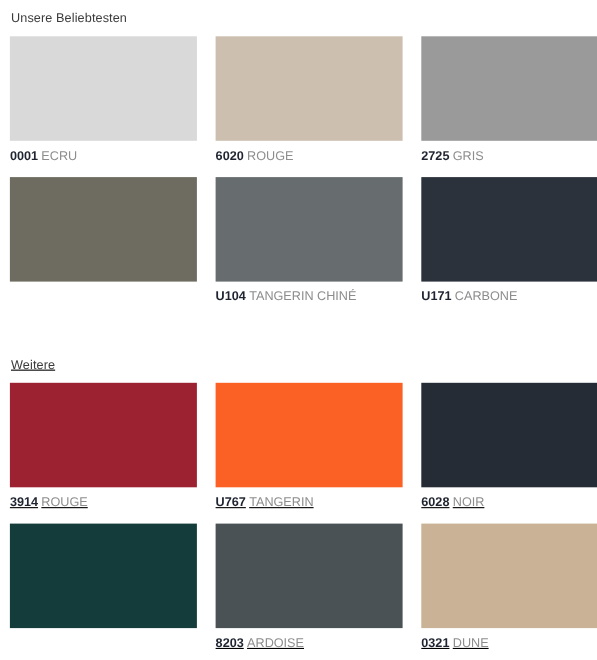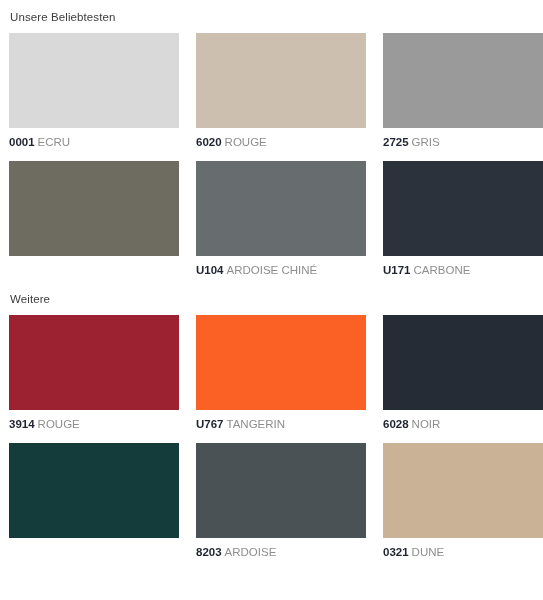--- a/index.html
+++ b/index.html
@@ -15,21 +15,22 @@
     font-family: "Liberation Sans", "DejaVu Sans", sans-serif;
     -webkit-font-smoothing: antialiased;
   }
   .palette-page {
     padding: 10px 9px 0 9px;
   }
   .section {
     margin: 0;
   }
   .section + .section {
-    margin-top: 15px;
+    margin-top: 48px;
+    text-decoration: underline;
   }
   .section-title {
     font-size: 11.5px;
     color: #3c3c3c;
     letter-spacing: 0.1px;
     line-height: 14px;
     margin: 0 0 9px 1px;
     font-weight: 400;
   }
   .swatch-grid {
@@ -82,21 +83,21 @@
         </div>
         <div class="swatch-cell">
           <div class="swatch-chip" style="background-color: rgb(154, 154, 154);"></div>
           <div class="swatch-label"><span class="swatch-code">2725</span><span class="swatch-name">GRIS</span></div>
         </div>
         <div class="swatch-cell">
           <div class="swatch-chip" style="background-color: rgb(110, 108, 96);"></div>
         </div>
         <div class="swatch-cell">
           <div class="swatch-chip" style="background-color: rgb(103, 109, 110);"></div>
-          <div class="swatch-label"><span class="swatch-code">U104</span><span class="swatch-name">ARDOISE CHINÉ</span></div>
+          <div class="swatch-label"><span class="swatch-code">U104</span><span class="swatch-name">TANGERIN CHINÉ</span></div>
         </div>
         <div class="swatch-cell">
           <div class="swatch-chip" style="background-color: rgb(43, 50, 60);"></div>
           <div class="swatch-label"><span class="swatch-code">U171</span><span class="swatch-name">CARBONE</span></div>
         </div>
       </div>
     </div>
     <div class="section">
       <div class="section-title">Weitere</div>
       <div class="swatch-grid">

